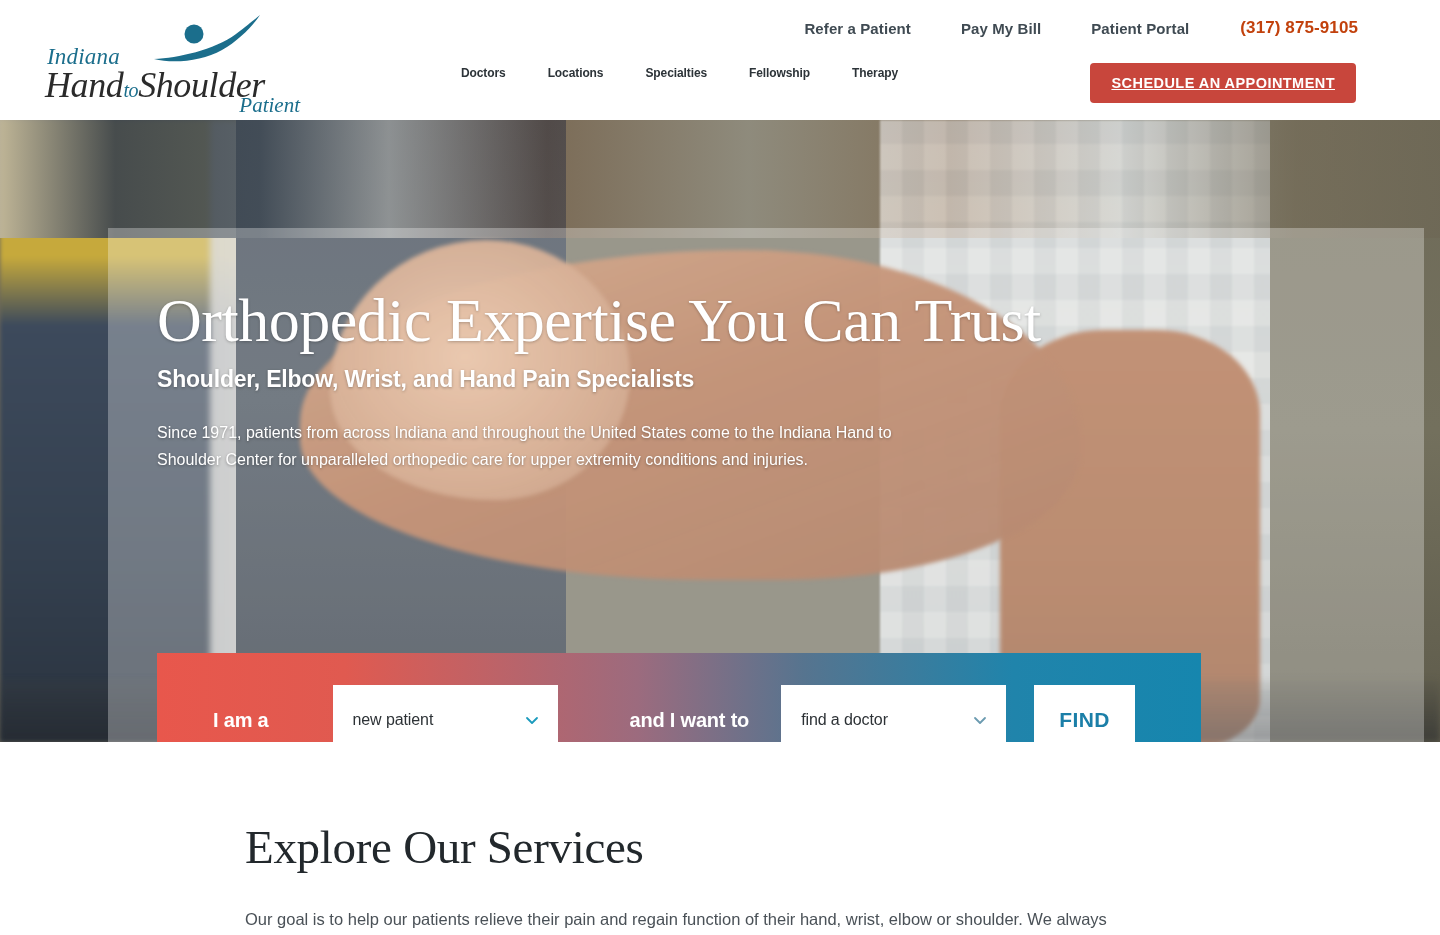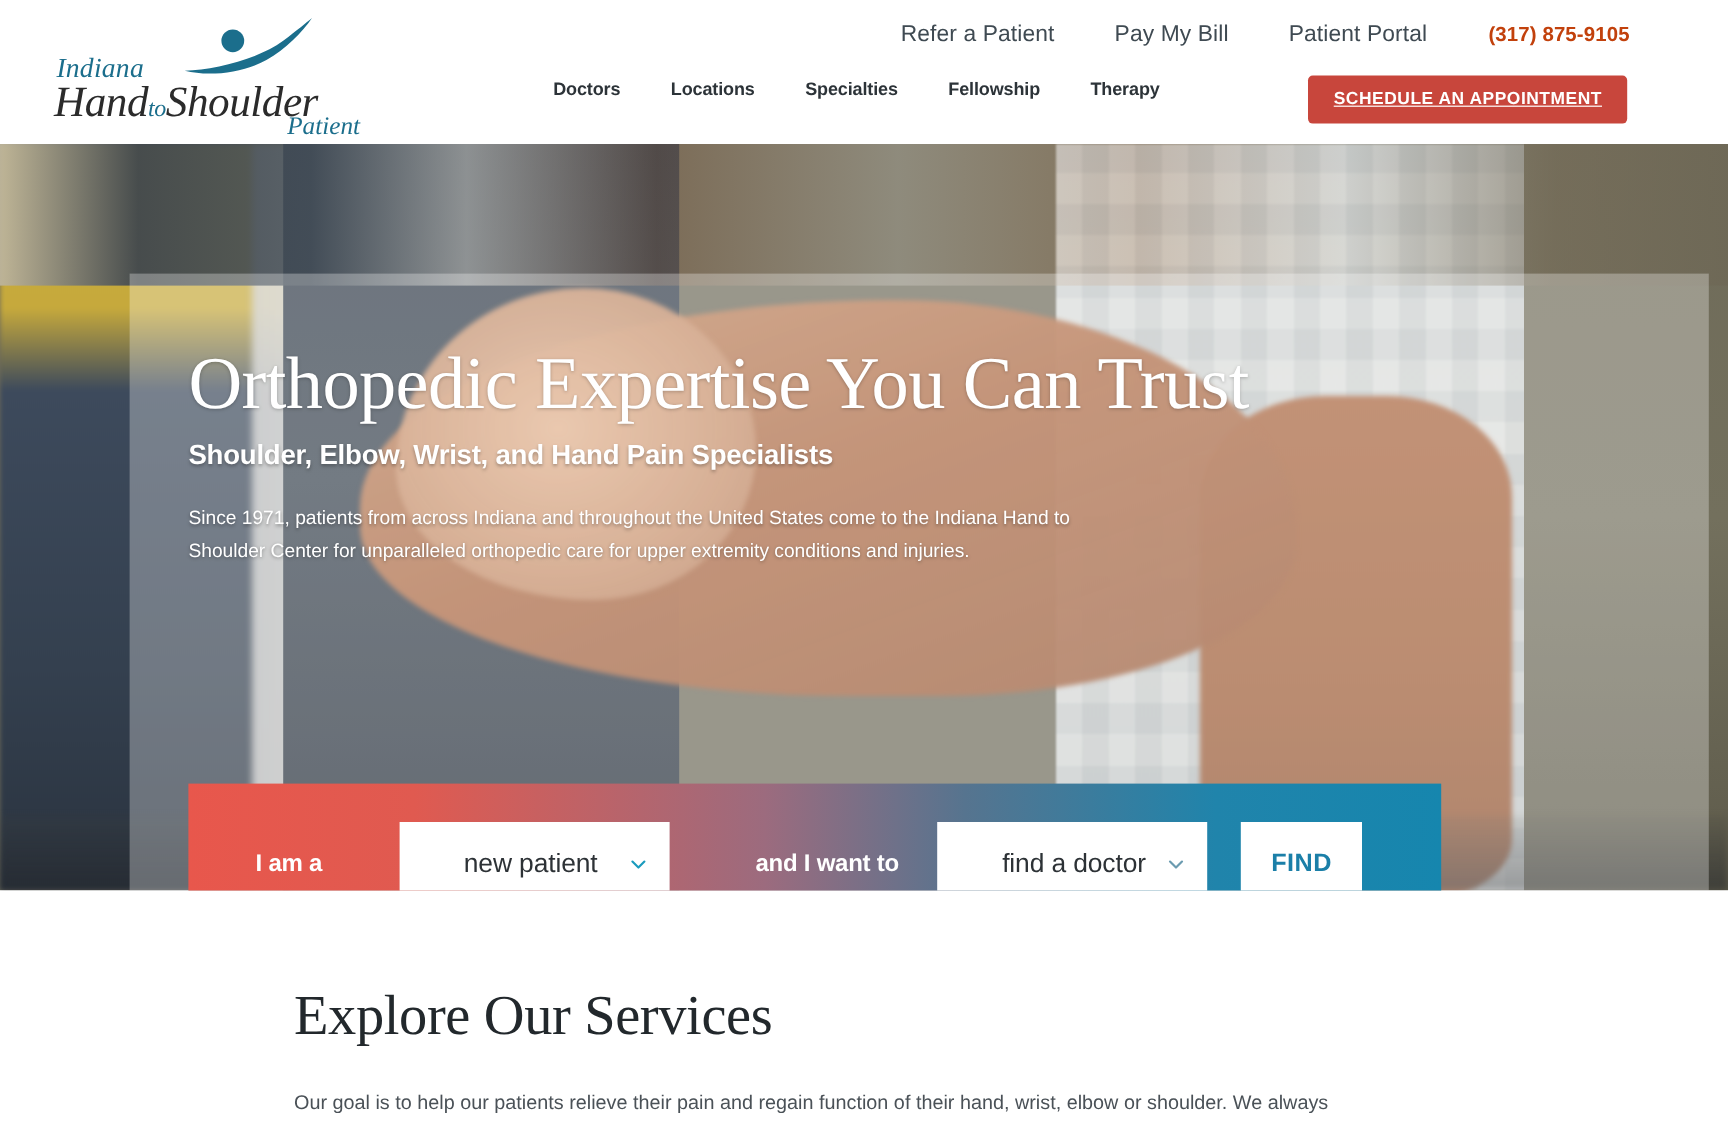--- a/index.html
+++ b/index.html
@@ -48,37 +48,37 @@
     font-family: "Liberation Serif", serif;
     font-size: 21px; color: #1b6e8c;
   }
 
   .utility-nav {
     position: absolute;
     right: 82px; top: 18px;
     display: flex; align-items: center; gap: 0px;
   }
   .utility-link {
-    font-size: 19px; color: #3f4a52; text-decoration: none;
-    font-weight: 400; padding: 0 25px; white-space: nowrap;
+    font-size: 15px; color: #3f4a52; text-decoration: none;
+    font-weight: 700; padding: 0 25px; white-space: nowrap;
     letter-spacing: .1px;
   }
   .phone-link {
     font-size: 17px; color: #c2410c; font-weight: 700;
     text-decoration: none; padding-left: 26px; white-space: nowrap;
     letter-spacing: .1px;
   }
 
   .main-nav {
     position: absolute;
     left: 440px; top: 66px;
     display: flex; align-items: center;
   }
   .nav-link {
-    font-size: 15px; color: #2c3338; font-weight: 700;
+    font-size: 12px; color: #2c3338; font-weight: 700;
     text-decoration: none; padding: 0 21px; white-space: nowrap;
     letter-spacing: -.1px;
   }
 
   .cta-button {
     position: absolute; right: 84px; top: 63px;
     background: #c8463c; color: #ffffff;
     border: none; border-radius: 4px;
     height: 40px; padding: 0 21px;
     font-family: "Liberation Sans", sans-serif;
@@ -216,22 +216,22 @@
   }
   .finder-select {
     position: relative;
     background: #ffffff;
     height: 71px; width: 225px;
     display: flex; align-items: center;
     padding: 0 18px 0 20px;
     cursor: pointer;
   }
   .finder-select .sel-text {
-    font-size: 22px; color: #2d3236; font-weight: 400;
-    letter-spacing: -.1px; flex: 1; margin-left: 34px;
+    font-size: 16px; color: #2d3236; font-weight: 400;
+    letter-spacing: -.1px; flex: 1;
   }
   .chevron { width: 16px; height: 16px; flex: 0 0 auto; }
   .find-button {
     background: #ffffff; border: none;
     height: 71px; width: 101px;
     color: #1b7fa8; font-family: "Liberation Sans", sans-serif;
     font-size: 21px; font-weight: 700; letter-spacing: .4px;
     cursor: pointer;
   }
   .gap-a { width: 64px; } .gap-b { width: 32px; }

